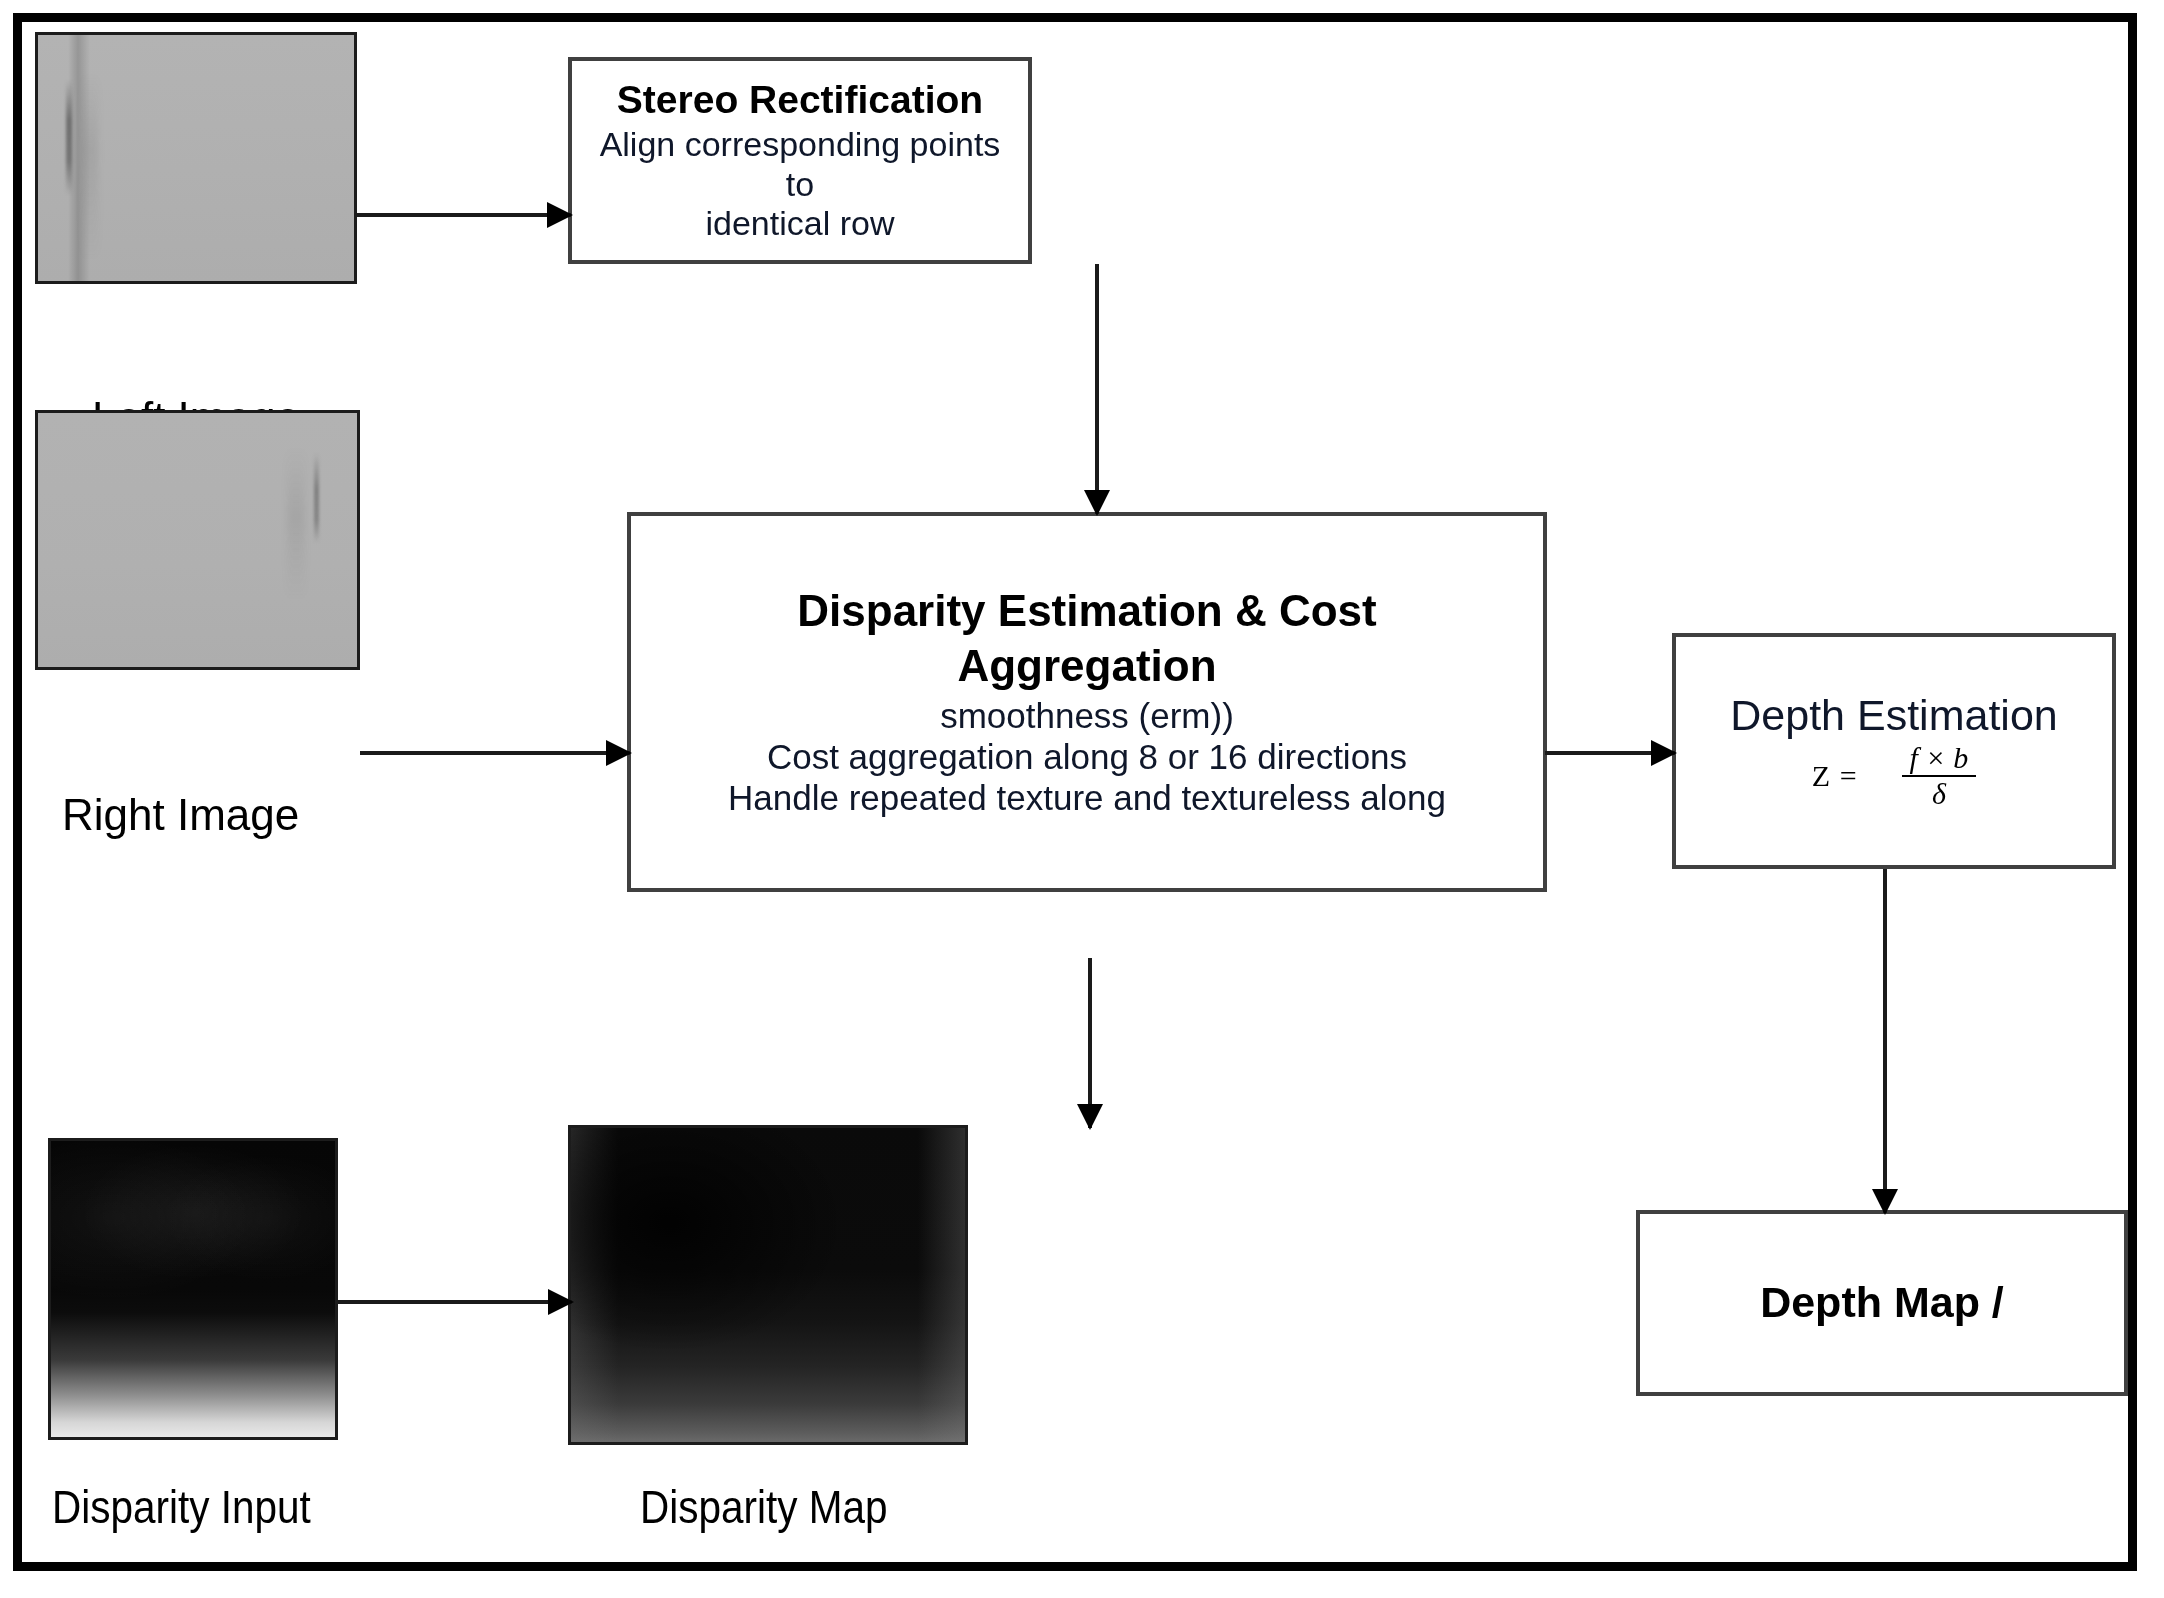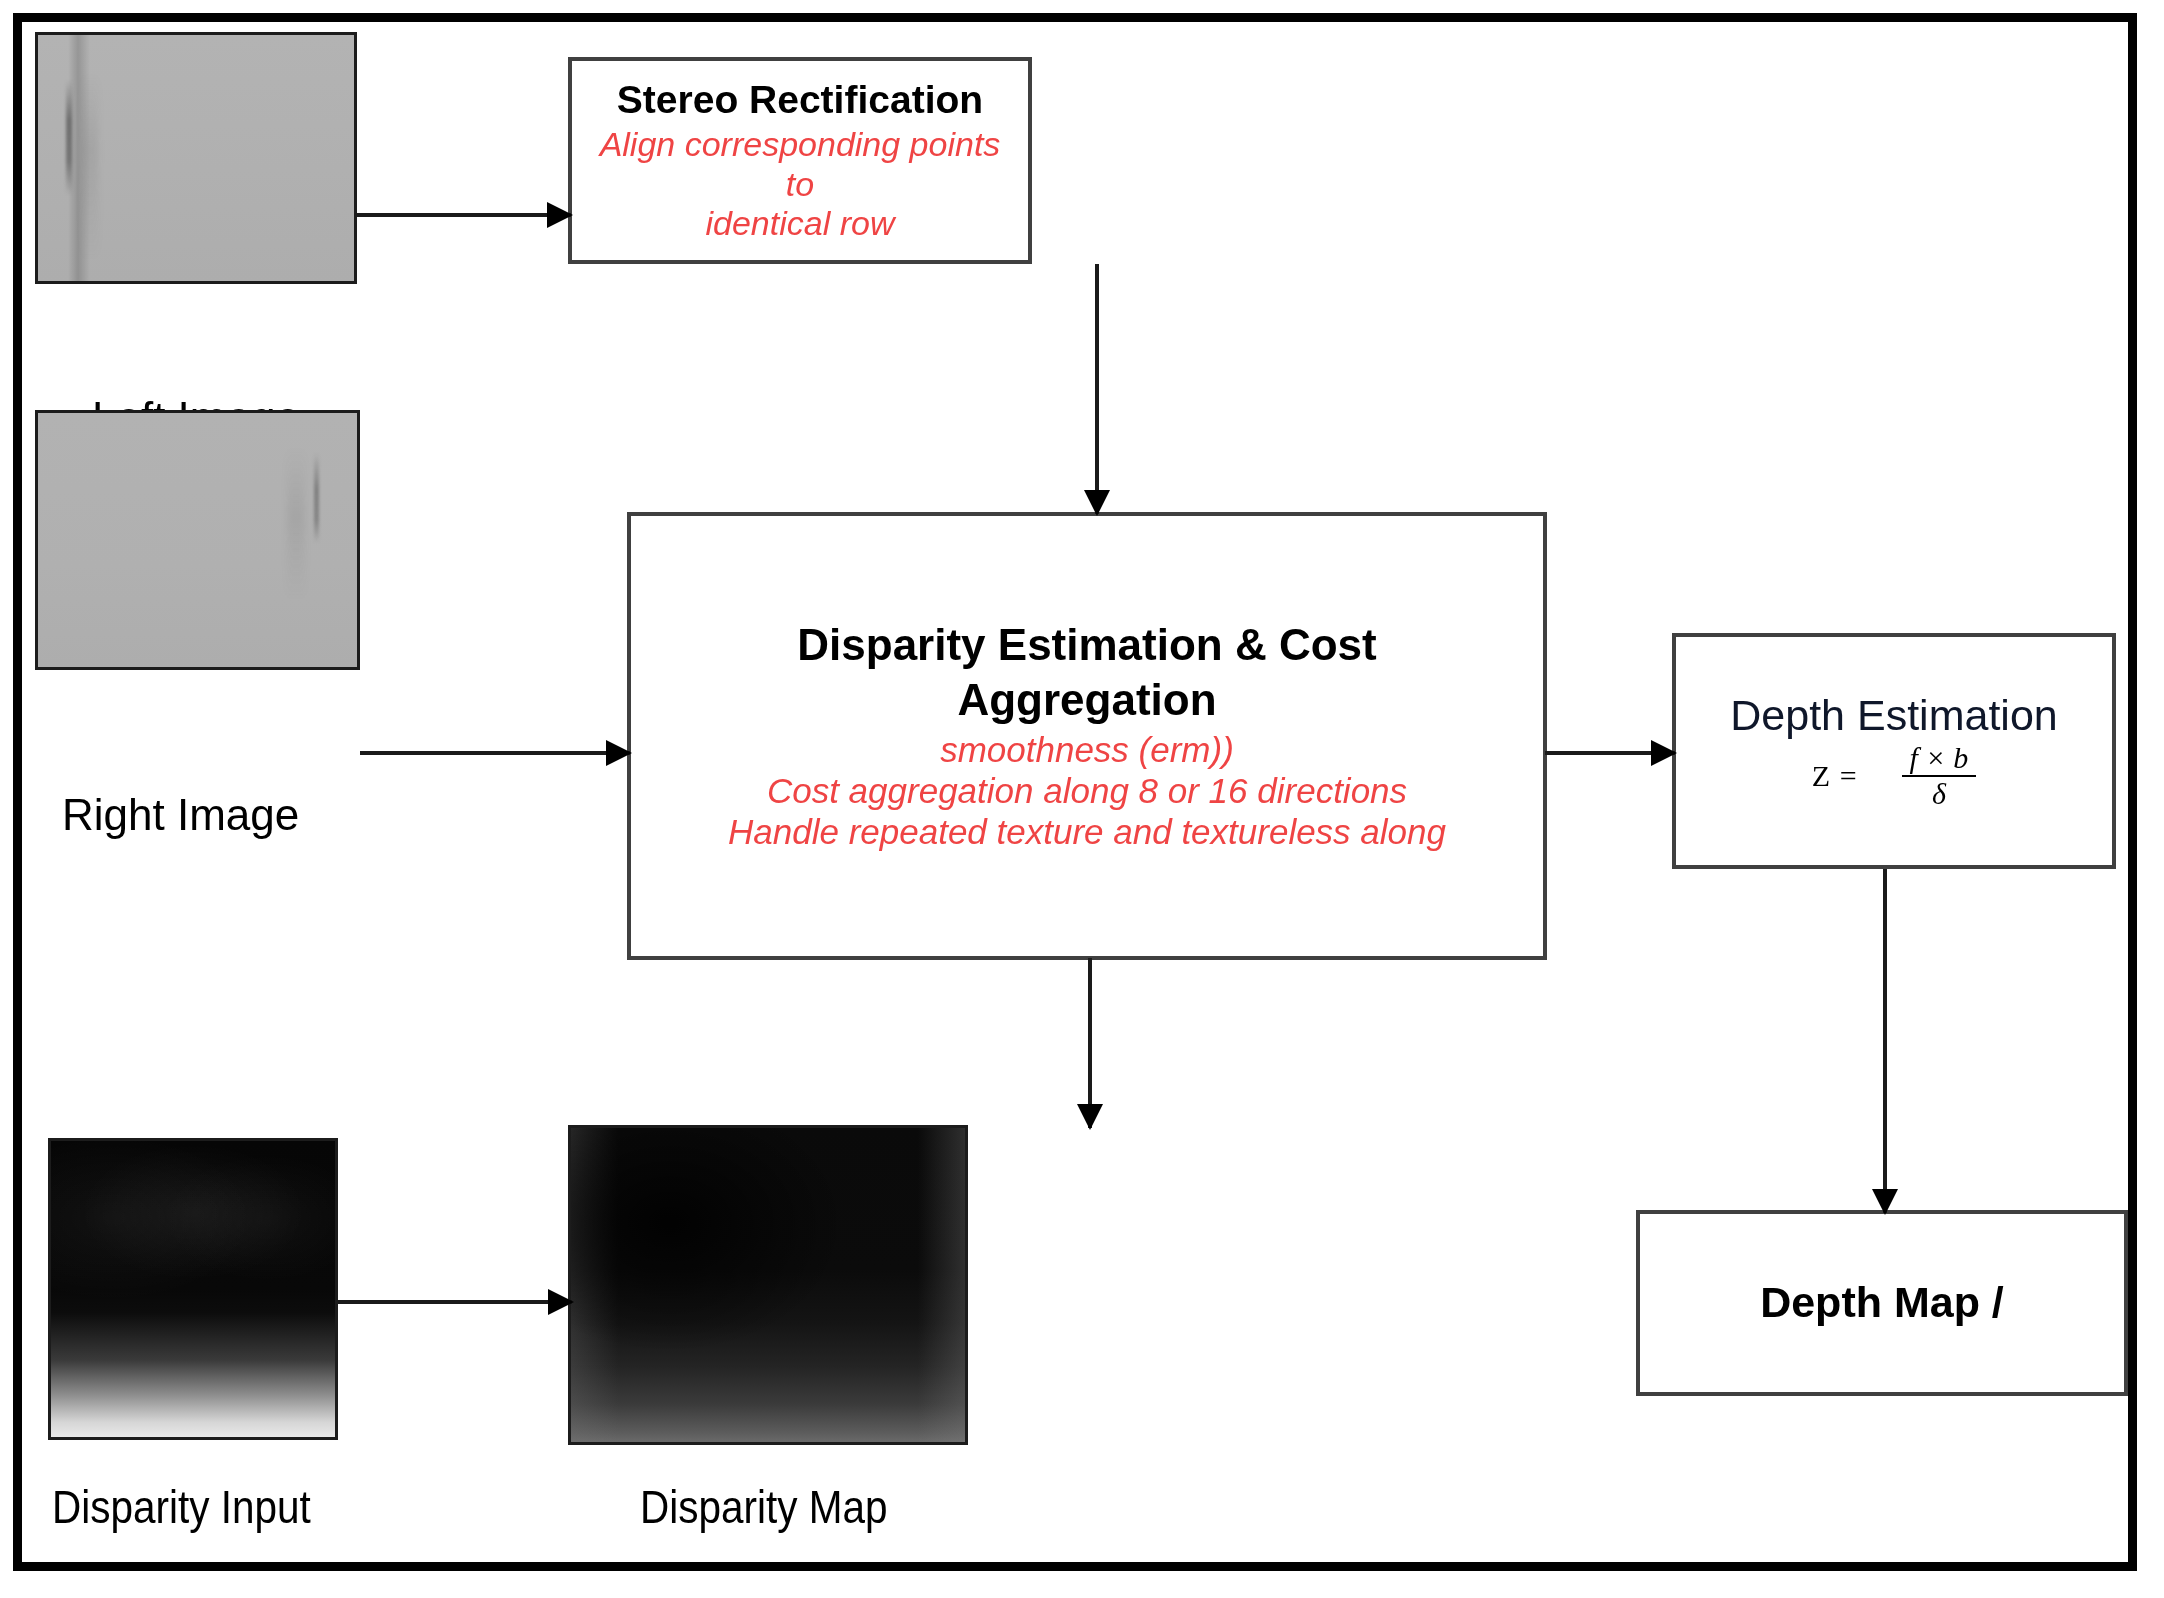--- a/index.html
+++ b/index.html
@@ -38,36 +38,35 @@
     align-items: center;
     justify-content: center;
     text-align: center;
   }
   .node-title {
     font-weight: bold;
     color: #000000;
     line-height: 1.12;
   }
   .node-sub {
-    color: #ef4444;
+    color: #0f172a;
     line-height: 1.16;
-    font-style: italic;
   }
 
   
   #box-stereo-rect {
     left: 568px; top: 57px; width: 464px; height: 207px;
     padding: 10px 18px;
   }
   #box-stereo-rect .node-title { font-size: 39px; margin-bottom: 4px; }
   #box-stereo-rect .node-sub   { font-size: 34px; }
 
   
   #box-disparity-est {
-    left: 627px; top: 512px; width: 920px; height: 448px;
+    left: 627px; top: 512px; width: 920px; height: 380px;
     padding: 12px 3px;
   }
   #box-disparity-est .node-title { font-size: 44px; margin-bottom: 6px; }
   #box-disparity-est .node-sub   { font-size: 35px; }
 
   
   #box-depth-est {
     left: 1672px; top: 633px; width: 444px; height: 236px;
     padding: 6px 10px;
   }

